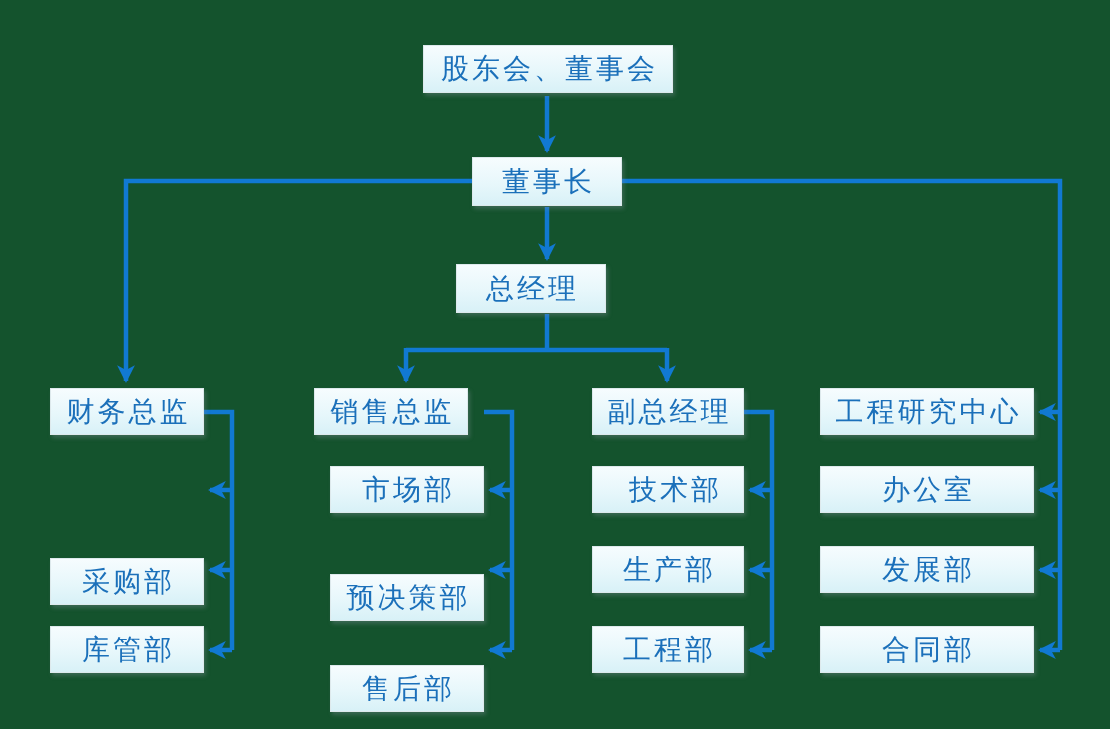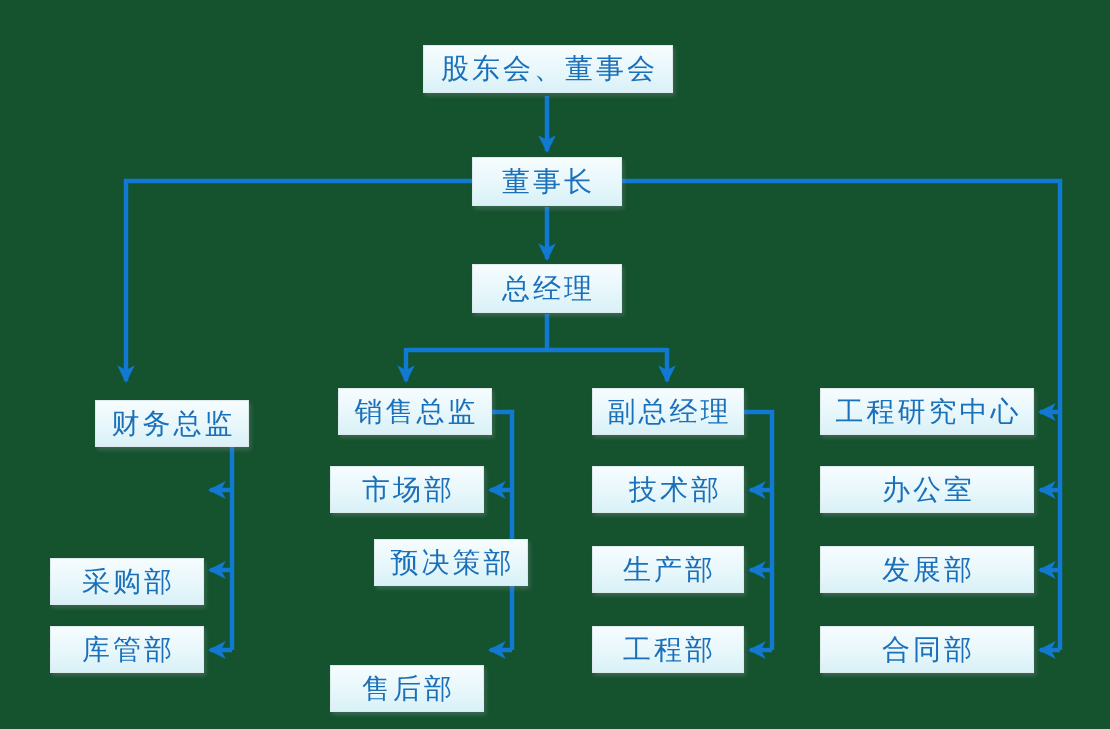--- a/index.html
+++ b/index.html
@@ -90,41 +90,41 @@
   </svg>
 
   <div class="node" style="left:423px; top:45px; width:250px; height:48px;">
     <span>股东会、董事会</span>
   </div>
 
   <div class="node" style="left:472px; top:157px; width:150px; height:49px;">
     <span>董事长</span>
   </div>
 
-  <div class="node" style="left:472px; top:264px; width:150px; height:49px;">
+  <div class="node" style="left:456px; top:264px; width:150px; height:49px;">
     <span>总经理</span>
   </div>
 
-  <div class="node" style="left:50px; top:400px; width:154px; height:47px;margin-left:45px;">
+  <div class="node" style="left:50px; top:388px; width:154px; height:47px;">
     <span>财务总监</span>
   </div>
   <div class="node" style="left:50px; top:558px; width:154px; height:47px;">
     <span>采购部</span>
   </div>
   <div class="node" style="left:50px; top:626px; width:154px; height:47px;">
     <span>库管部</span>
   </div>
 
-  <div class="node" style="left:338px; top:388px; width:154px; height:47px;text-align:center;">
+  <div class="node" style="left:314px; top:388px; width:154px; height:47px;text-align:center;">
     <span>销售总监</span>
   </div>
   <div class="node" style="left:330px; top:466px; width:154px; height:47px;">
     <span>市场部</span>
   </div>
-  <div class="node" style="left:330px; top:539px; width:154px; height:47px;margin-left:44px;">
+  <div class="node" style="left:330px; top:574px; width:154px; height:47px;">
     <span>预决策部</span>
   </div>
   <div class="node" style="left:330px; top:626px; width:154px; height:47px;margin-top:39px;">
     <span>售后部</span>
   </div>
 
   <div class="node" style="left:592px; top:388px; width:152px; height:47px;">
     <span>副总经理</span>
   </div>
   <div class="node" style="left:592px; top:466px; width:152px; height:47px;padding-left:12px;">

